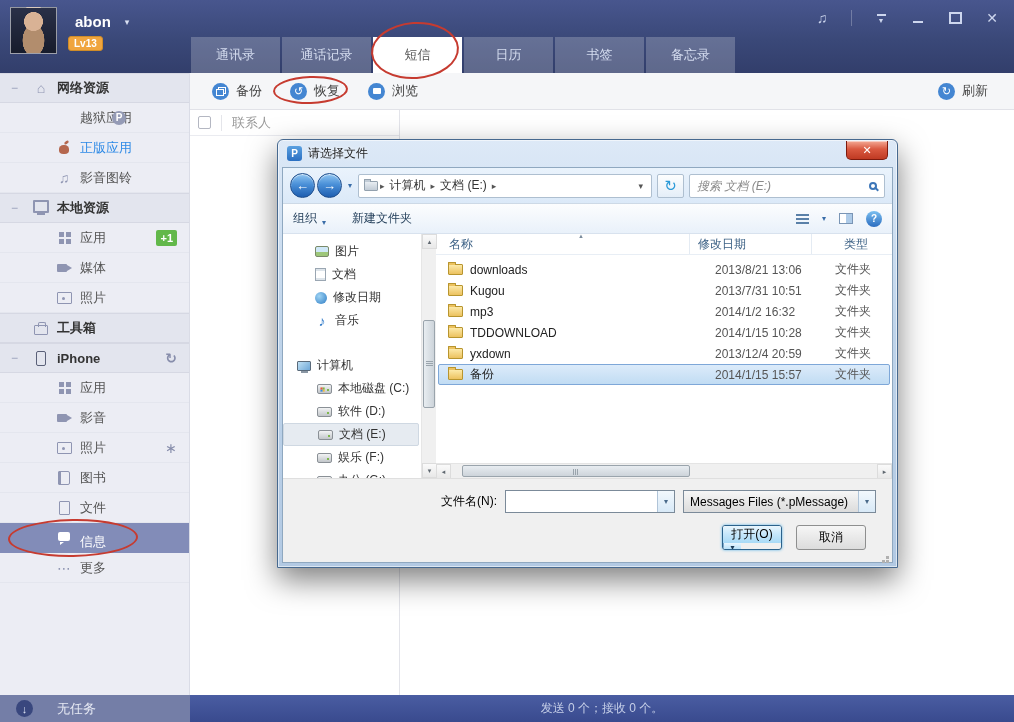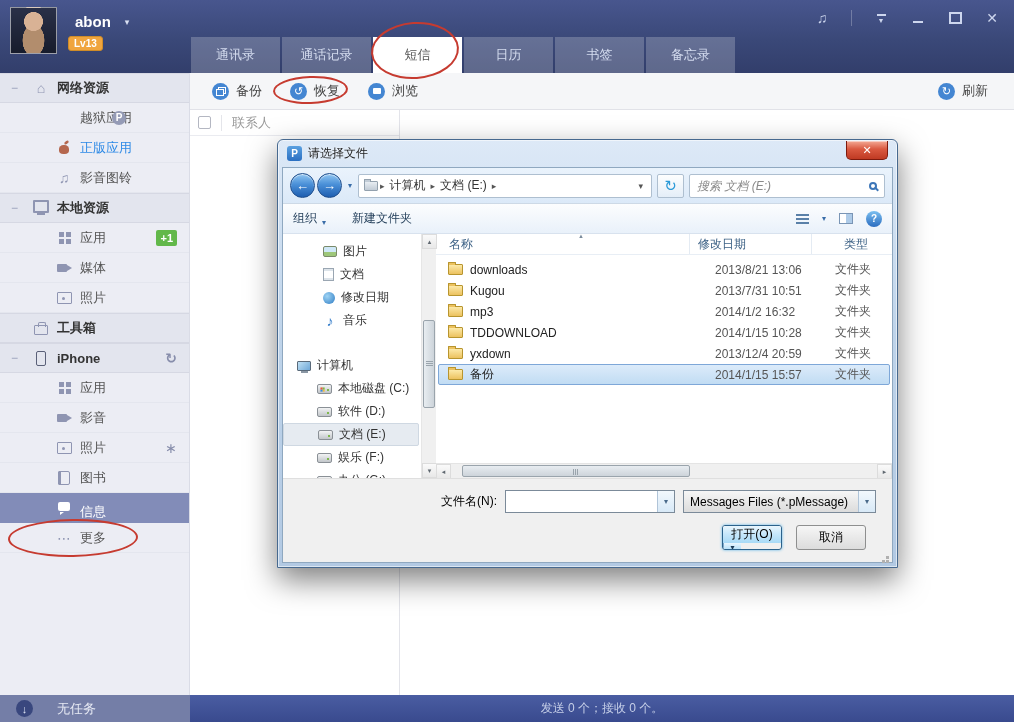--- a/index.html
+++ b/index.html
@@ -158,21 +158,21 @@
   .cmd-item { display:flex; align-items:flex-end; gap:5px; margin-right:26px; }
   .cmd-dd { font-size:8px; color:#3a6da8; }
   .cmd-right { margin-left:auto; display:flex; align-items:center; gap:13px; }
   .i-viewlist { width:13px; height:10px;
                 background:repeating-linear-gradient(180deg,#5a80a8 0 2px,rgba(0,0,0,0) 2px 4px); }
   .i-preview { width:14px; height:11px; border:1px solid #7a95b5; background:linear-gradient(90deg,#fff 0 50%,#aecbe8 50%); }
   .i-help { width:16px; height:16px; border-radius:50%; background:linear-gradient(180deg,#7cc0f0,#2a6cc0); color:#fff;
             font-size:10px; font-weight:bold; display:flex; align-items:center; justify-content:center; }
   .dlg-body { flex:1; display:flex; background:#fff; min-height:0; }
   .nav-pane { width:138px; background:#fff; font-size:12px; color:#333; padding-top:6px; overflow:hidden; }
-  .np-row { height:23px; display:flex; align-items:center; gap:6px; padding-left:40px; white-space:nowrap; }
+  .np-row { height:23px; display:flex; align-items:center; gap:6px; padding-left:32px; white-space:nowrap; }
   .np-root { padding-left:14px; margin-top:22px; }
   .np-drive { padding-left:34px; }
   .np-row.sel { background:#e6ebf1; border:1px solid #cfd8e2; border-radius:2px; margin-right:2px; }
   .i-pic { width:14px; height:11px; border:1px solid #7a8a6a; border-radius:2px; flex:0 0 auto;
            background:linear-gradient(180deg,#cfe8f8 55%,#9ec77a 55%); }
   .i-doc { width:11px; height:13px; background:#fff; border:1px solid #9aa6b2; flex:0 0 auto;
            box-shadow:inset 0 -2px 0 #dde4ea, inset 0 2px 0 #dde4ea; }
   .i-thunder { width:12px; height:12px; border-radius:50%; flex:0 0 auto;
                background:radial-gradient(circle at 35% 35%,#9fd4f4,#2e7cc4); }
   .note-blue { color:#2d78c8; font-size:14px; width:14px; text-align:center; flex:0 0 auto; }
@@ -359,20 +359,24 @@
     </div>
     <div class="srow">
       <span class="ic i-photo"></span>
       <span class="slabel">照片</span>
       <span class="strail">∗</span>
     </div>
     <div class="srow">
       <span class="ic i-book"></span>
       <span class="slabel">图书</span>
     </div>
+    <div class="srow">
+      <span class="ic i-file"></span>
+      <span class="slabel">文件</span>
+    </div>
     <div class="srow selected">
       <span class="ic i-chat"></span>
       <span class="slabel">信息</span>
     </div>
     <div class="srow">
       <span class="ic">⋯</span>
       <span class="slabel">更多</span>
     </div>
   </div>
 

